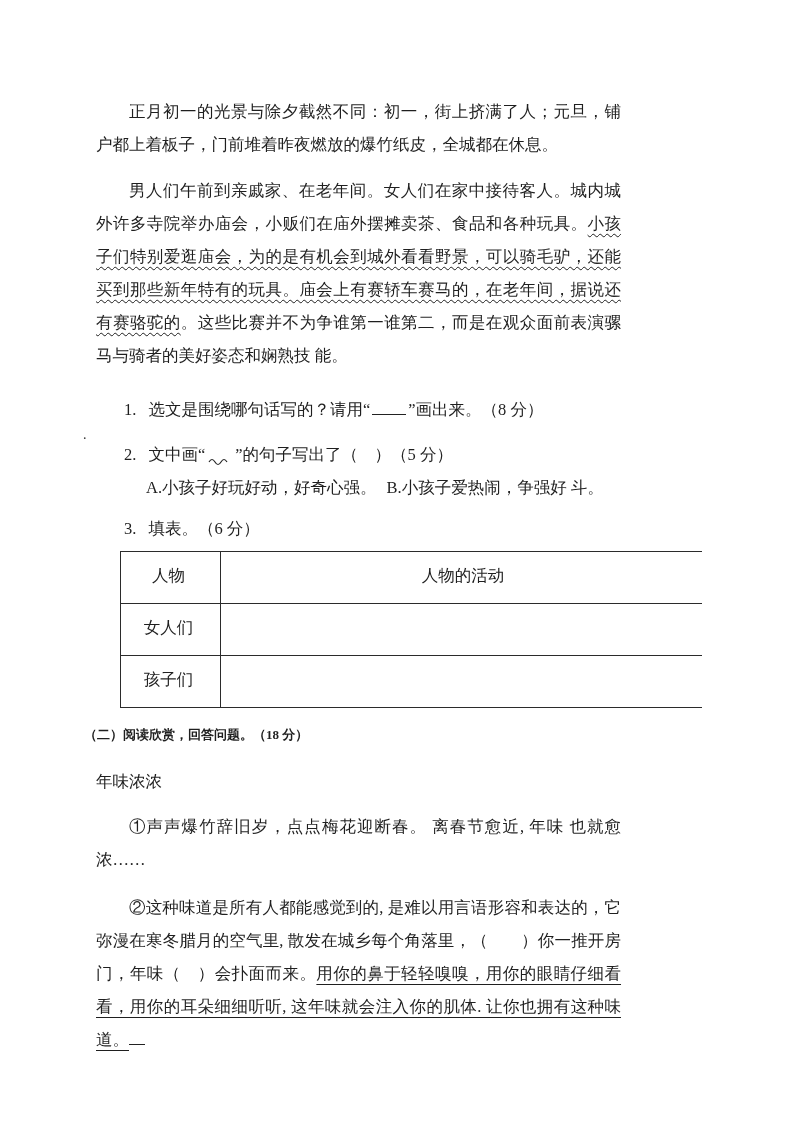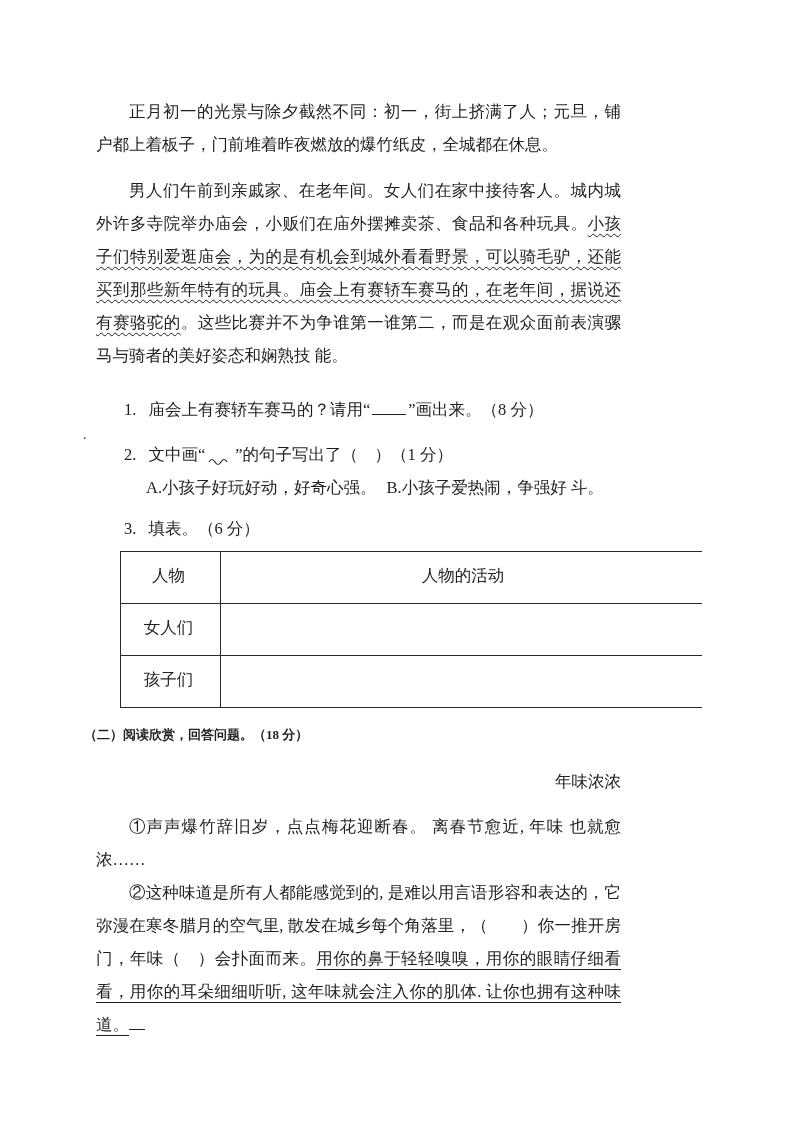--- a/index.html
+++ b/index.html
@@ -72,45 +72,45 @@
   td.col-activity { text-align: center; }
   td.cell-empty { }
   .section-heading {
     font-weight: bold;
     font-size: 13px;
     margin-left: -12px;
     margin-bottom: 12px;
     line-height: 36px;
   }
   .passage-title {
-    text-align: right;
+    text-align: left;
     margin-bottom: 12px;
   }
-  .s2p1 { }
+  .s2p1 { margin-bottom: 15px; }
   .tail-blank {
     display: inline-block;
     width: 16px;
     height: 0.9em;
     border-bottom: 1.2px solid #222;
   }
 </style>
 </head>
 <body>
 
 <div class="page">
 
   <p class="para indent p1">正月初一的光景与除夕截然不同：初一，街上挤满了人；元旦，铺户都上着板子，门前堆着昨夜燃放的爆竹纸皮，全城都在休息。</p>
 
   <p class="para indent p2"><span>男人们午前到亲戚家、在老年间。女人们在家中接待客人。城内城外许多寺院举办庙会，小贩们在庙外摆摊卖茶、食品和各种玩具。</span><span class="wavy">小孩子们特别爱逛庙会，为的是有机会到城外看看野景，可以骑毛驴，还能买到那些新年特有的玩具。庙会上有赛轿车赛马的，在老年间，据说还有赛骆驼的</span><span>。这些比赛并不为争谁第一谁第二，而是在观众面前表演骡马与骑者的美好姿态和娴熟技 能。</span></p>
 
-  <p class="question q1"><span class="qnum">1.</span><span>庙会上有赛轿车赛马的？请用“</span><span class="blank-line"></span><span>”画出来。（8 分）</span></p>
+  <p class="question q1"><span class="qnum">1.</span><span>选文是围绕哪句话写的？请用“</span><span class="blank-line"></span><span>”画出来。（8 分）</span></p>
 
   <p class="question q2"><span class="qnum">2.</span><span>文中画“</span><svg class="wave-svg" width="24" height="10">
         <path d="M1 6 q3 -5 6 0 t6 0 t6 0" stroke="#222" stroke-width="1.2" fill="none"></path>
-      </svg><span>”的句子写出了（　）（1 分）</span></p>
+      </svg><span>”的句子写出了（　）（5 分）</span></p>
 
   <p class="options"><span>A.小孩子好玩好动，好奇心强。</span><span class="option-b">B.小孩子爱热闹，争强好 斗。</span></p>
 
   <span class="stray-dot">.</span>
 
   <p class="question q3"><span class="qnum">3.</span><span>填表。（6 分）</span></p>
 
   <table class="fill-table">
     <tbody>
       <tr>

